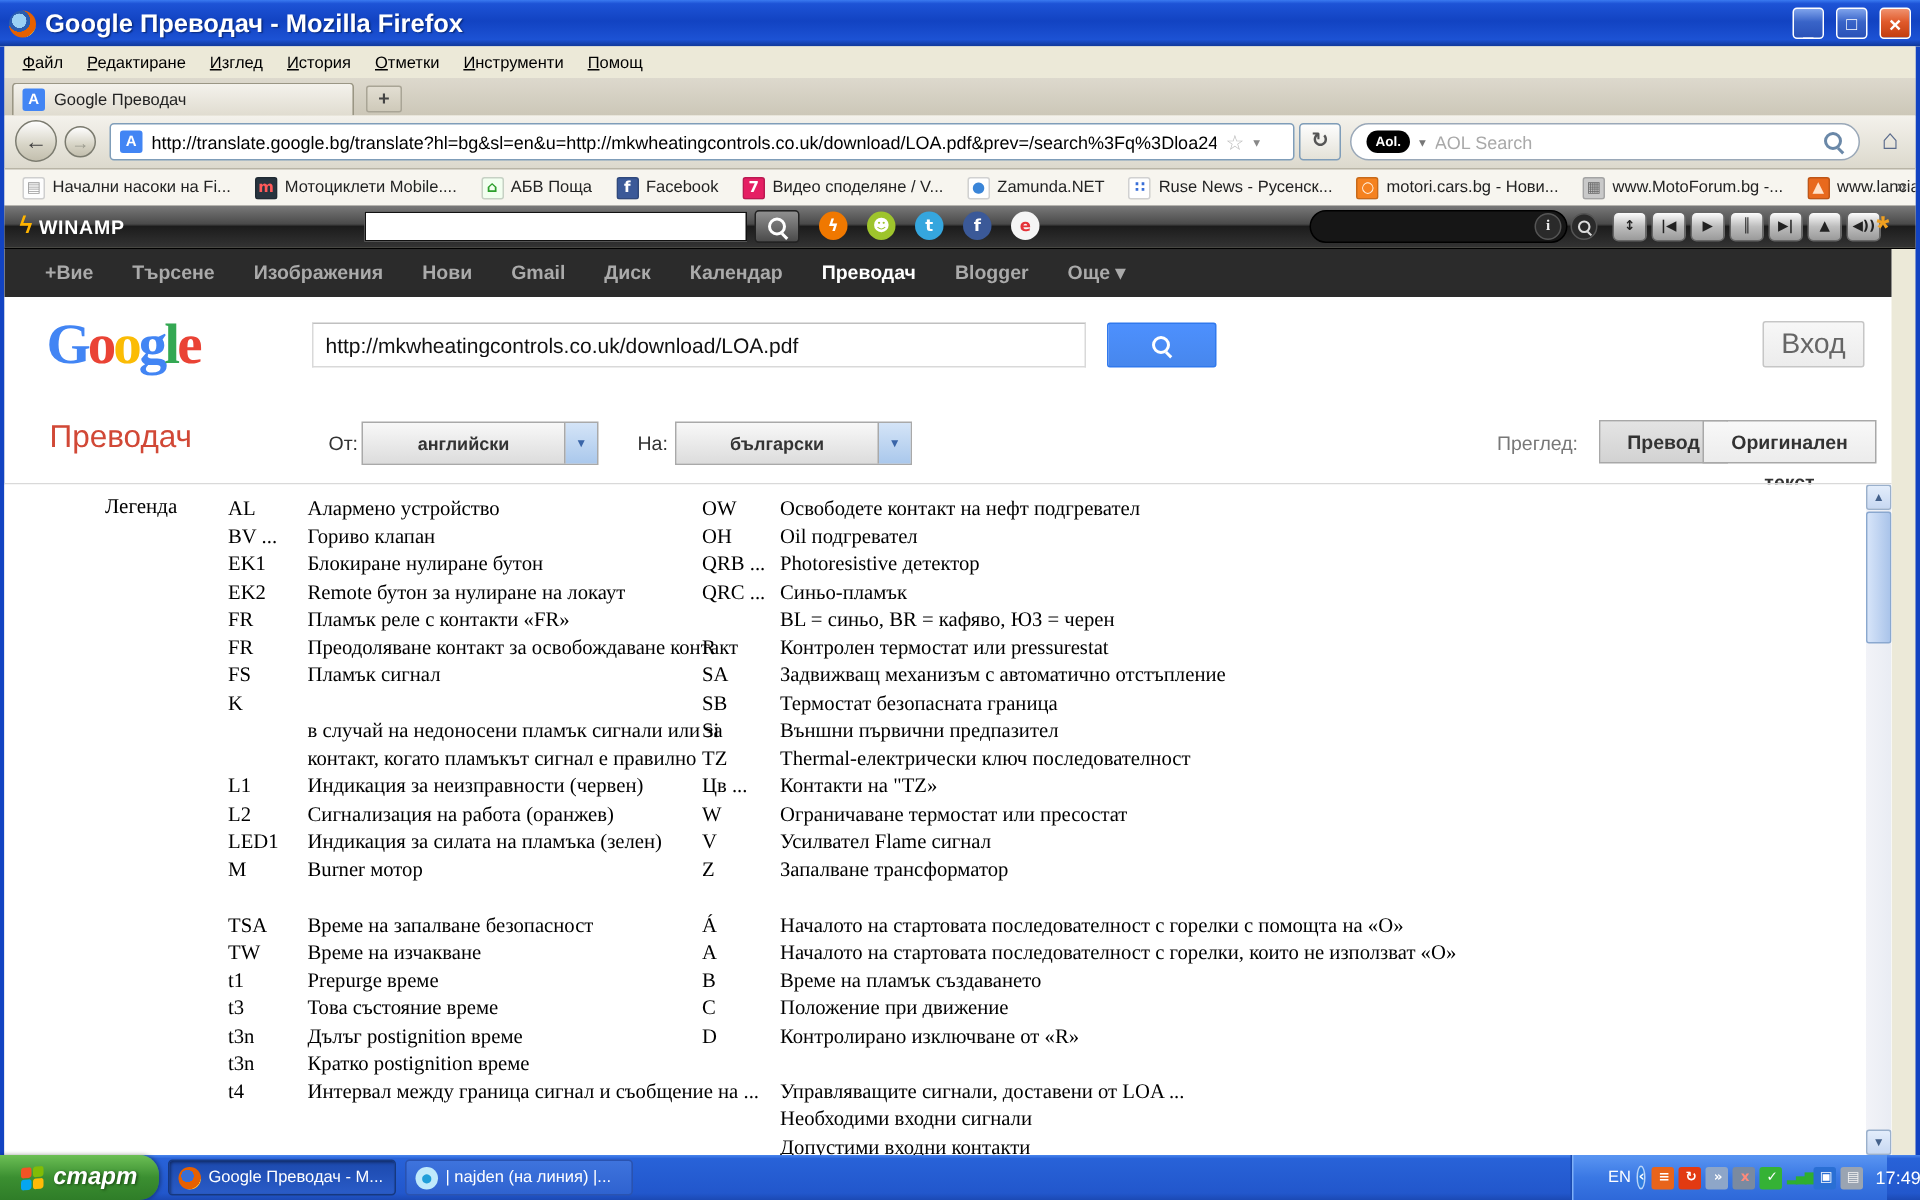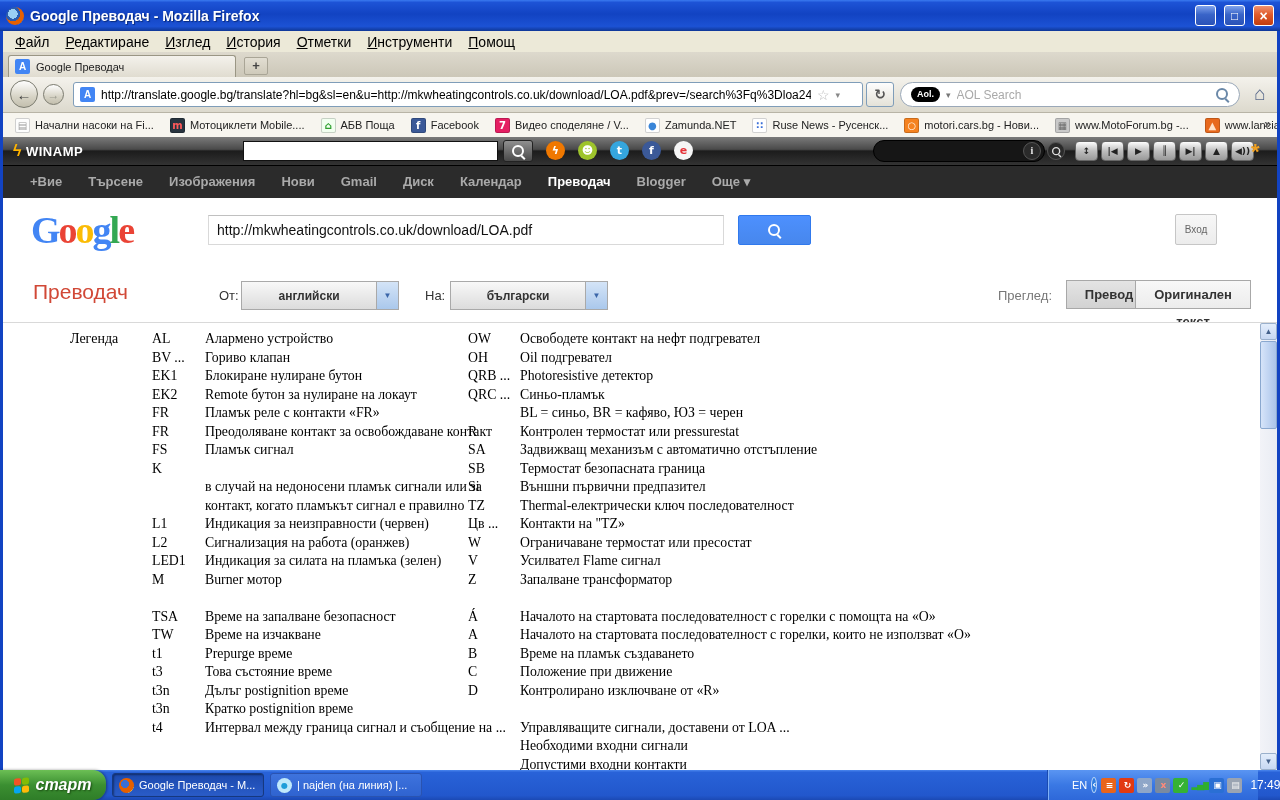--- a/index.html
+++ b/index.html
@@ -6,34 +6,34 @@
 html,body{width:1280px;height:800px;overflow:hidden}
 body{font-family:"Liberation Sans",sans-serif;background:#fff;position:relative}
 .abs{position:absolute}
 
 
 #titlebar{position:absolute;left:0;top:0;width:1280px;height:31px;
  background:linear-gradient(180deg,#3a7af0 0%,#1d53d6 8%,#1243c2 45%,#1c52d4 85%,#0f3796 100%);
  display:flex;align-items:center;padding:0 6px;gap:6px}
 .ff-icon{width:18px;height:18px;border-radius:50%;flex:none;
  background:radial-gradient(circle at 38% 38%,#9ad0f5 0 30%,#2a5db0 31% 46%,#e66000 47% 74%,#ffcb2a 75%)}
-#title-text{color:#fff;font-size:14px;font-weight:bold;text-shadow:1px 1px 1px #0a2a7a;flex:1}
+#title-text{color:#fff;font-size:17px;font-weight:bold;text-shadow:1px 1px 1px #0a2a7a;flex:1}
 .wbtn{width:21px;height:21px;border:1px solid #fff;border-radius:3px;display:flex;align-items:center;justify-content:center;
  color:#fff;font-weight:bold;font-size:12px;margin-left:2px}
 .wbtn.minb,.wbtn.maxb{background:linear-gradient(180deg,#7fa3ec,#3964c8 45%,#2a52b8)}
 .wbtn.closeb{background:linear-gradient(180deg,#f0926f,#e05a2b 45%,#c23d0f);font-size:14px}
 .wbtn.minb span{margin-top:8px}
 
 
 #winbody{position:absolute;top:31px;left:0;width:1280px;height:739px;
  border-left:3px solid #1243c2;border-right:3px solid #1243c2;background:#ece9d8}
 
 
 #menubar{position:absolute;top:0;left:0;right:0;height:21px;background:#ece9d8;display:flex;align-items:center;padding-left:4px}
-.mi{display:inline-block;padding:3px 8px;font-size:14px;color:#000}
+.mi{display:inline-block;padding:3px 8px;font-size:11px;color:#000}
 .mi::first-letter{text-decoration:underline}
 
 
 #tabbar{position:absolute;top:21px;left:0;right:0;height:25px;background:linear-gradient(#ddd9cd,#ccc7b8)}
 #tab-active{position:absolute;left:5px;top:3px;width:228px;height:22px;background:linear-gradient(#f4f2ec,#e0dcd0);
  border:1px solid #9a9684;border-bottom:none;border-radius:3px 3px 0 0;display:flex;align-items:center;gap:6px;padding:0 6px;font-size:11px;color:#222}
 .gt-icon{width:15px;height:15px;border-radius:2px;background:#4285f4;color:#fff;font:bold 10px/15px "Liberation Sans",sans-serif;text-align:center;flex:none}
 .gt-icon::after{content:"A"}
 #newtab{position:absolute;left:241px;top:5px;width:24px;height:18px;background:linear-gradient(#e2ded2,#cfcaba);
  border:1px solid #a9a596;border-radius:2px;text-align:center;font:bold 13px/16px "Liberation Sans",sans-serif;color:#444}
@@ -85,31 +85,31 @@
  color:#eee;font:bold 10px/16px "Liberation Serif",serif;text-align:center}
 #wamag2{position:absolute;left:1044px;top:5px;width:18px;height:18px;border-radius:50%;background:#2a2a2a;border:1px solid #555;
  color:#ddd;display:flex;align-items:center;justify-content:center}
 #wamag2 .mag{transform:scale(.7)}
 #wamedia{position:absolute;left:1072px;top:4px;display:flex;gap:3px}
 .wmbtn{width:23px;height:20px;border:1px solid #666;border-radius:4px;background:linear-gradient(#fdfdfd,#bdbdbd 50%,#9a9a9a);
  color:#222;font:bold 9px/18px "DejaVu Sans",sans-serif;text-align:center;white-space:nowrap;overflow:hidden}
 #wagear{position:absolute;left:1248px;top:2px;color:#f0a020;font-size:22px;font-weight:bold}
 
 
-#page{position:absolute;top:135px;left:0;right:0;height:604px;background:#fff}
+#page{position:absolute;top:135px;left:0;right:16px;height:604px;background:#fff}
 #gnav{position:absolute;top:0;left:0;right:0;height:32px;background:#2b2b2b;display:flex;align-items:center;padding-left:14px}
 .gni{padding:0 13px;font-size:13px;font-weight:bold;color:#aaa;line-height:32px;white-space:nowrap}
 .gni.active{color:#fff}
 #glogo{position:absolute;left:28px;top:42px;font-family:"Liberation Serif",serif;font-weight:bold;font-size:38px;letter-spacing:-2px}
 #gsearch{position:absolute;left:205px;top:49px;width:516px;height:30px;border:1px solid #d9d9d9;border-top-color:#c0c0c0;
  font-size:14px;color:#111;padding:0 8px;outline:none}
 #gbtn{position:absolute;left:735px;top:49px;width:73px;height:30px;background:linear-gradient(#4d90fe,#4787ed);
  border:1px solid #3079ed;border-radius:2px;color:#fff;display:flex;align-items:center;justify-content:center}
-#signin{position:absolute;left:1172px;top:48px;width:42px;height:31px;background:linear-gradient(#f7f7f7,#ececec);
- border:1px solid #c6c6c6;border-radius:2px;color:#666;font-size:10px;text-align:center;line-height:29px}
+#signin{position:absolute;left:1172px;top:48px;width:68px;height:31px;background:linear-gradient(#f7f7f7,#ececec);
+ border:1px solid #c6c6c6;border-radius:2px;color:#666;font-size:19px;text-align:center;line-height:29px}
 #ttitle{position:absolute;left:30px;top:114px;font-size:21px;color:#d14836}
 .tlabel{position:absolute;top:122px;font-size:13px;color:#333}
 #fromlabel{left:216px} #tolabel{left:422px}
 .langsel{position:absolute;top:115px;width:158px;height:29px;border:1px solid #a9a9a9;
  background:linear-gradient(#f8f8f8,#dcdcdc);display:flex;align-items:center}
 #fromsel{left:238px} #tosel{left:447px}
 .langsel .val{flex:1;text-align:center;font-size:12px;font-weight:bold;color:#333}
 .langsel .arrow{width:22px;height:100%;border-left:1px solid #a9a9a9;background:linear-gradient(#d4e4f7,#aac8ec);
  color:#3a65a8;font-size:8px;display:flex;align-items:center;justify-content:center}
 #viewlabel{left:995px;color:#777}

